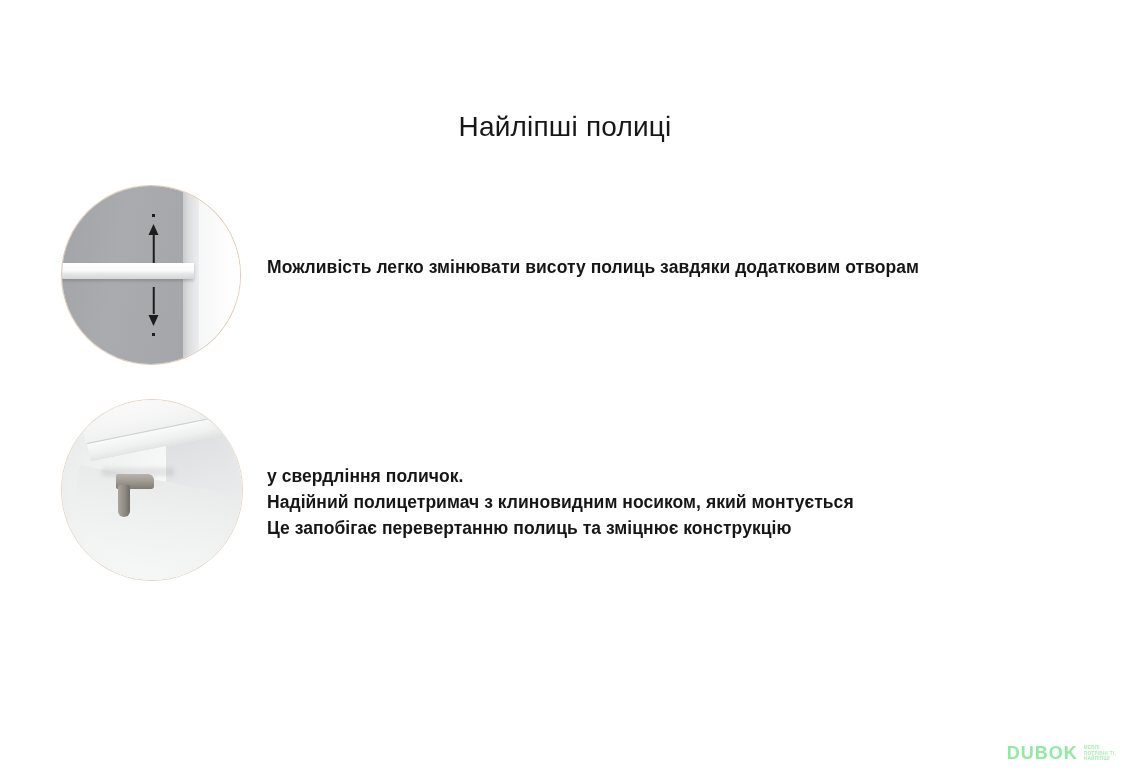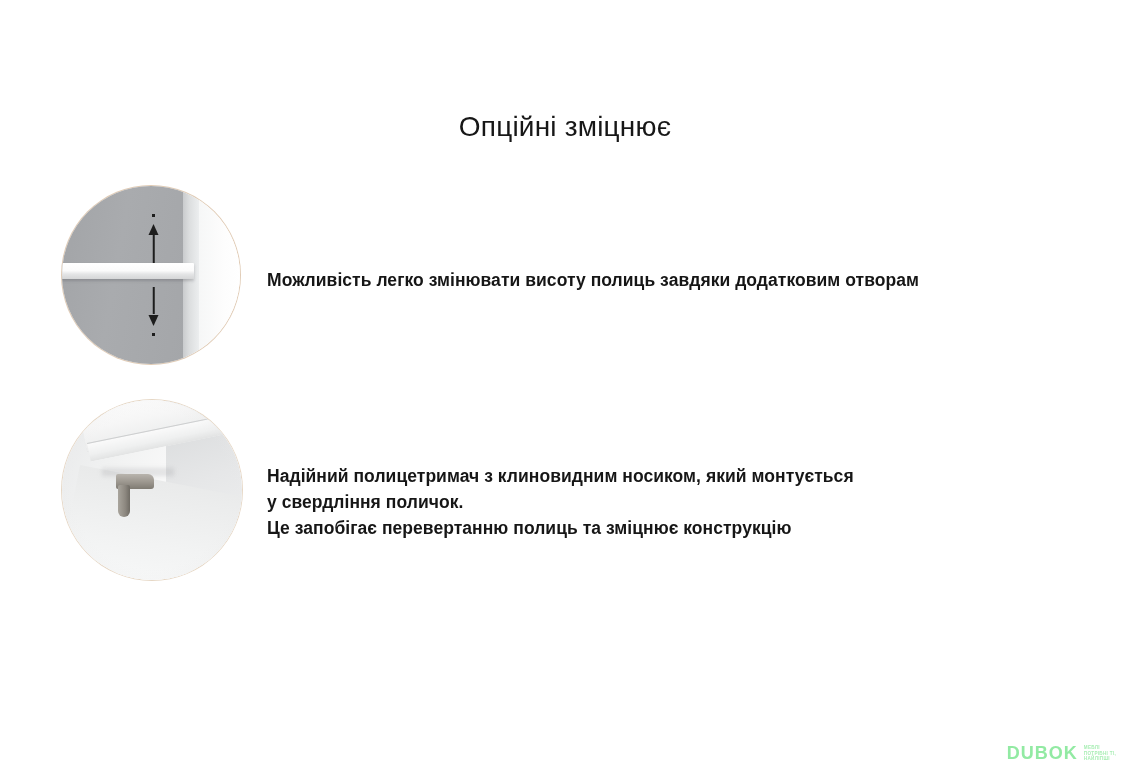--- a/index.html
+++ b/index.html
@@ -243,21 +243,21 @@
     position: absolute;
     font-size: 17.5px;
     font-weight: 600;
     line-height: 26px;
     color: #161616;
     letter-spacing: 0.05px;
     white-space: nowrap;
   }
   .caption.cap-1 {
     left: 267px;
-    top: 81px;
+    top: 68px;
   }
   .caption.cap-2 {
     left: 267px;
     top: 63px;
   }
   .caption .line { display: block; }
 
   
   .brand {
     position: absolute;
@@ -285,21 +285,21 @@
     letter-spacing: 0.3px;
     text-transform: uppercase;
     padding-top: 1px;
   }
 </style>
 </head>
 <body>
 
 <div class="slide">
 
-  <div class="page-title">Опційні зміцнює</div>
+  <div class="page-title">Найліпші полиці</div>
 
   <div class="feature-row row-1">
 
     <div class="photo-circle circle-1">
       <div class="photo-inner">
         <div class="cab-back"></div>
         <div class="cab-edge"></div>
         <div class="cab-side"></div>
         <div class="shelf-1"></div>
         <div class="arrow-stack">
@@ -331,22 +331,22 @@
         <div class="p2-shadow"></div>
         <div class="p2-pin">
           <span class="p2-pin-arm"></span>
           <span class="p2-pin-leg"></span>
         </div>
         <div class="p2-vignette"></div>
       </div>
     </div>
 
     <div class="caption cap-2">
+      <span class="line">у свердління поличок.</span>
       <span class="line">Надійний полицетримач з клиновидним носиком, який монтується</span>
-      <span class="line">у свердління поличок.</span>
       <span class="line">Це запобігає перевертанню полиць та зміцнює конструкцію</span>
     </div>
 
   </div>
 
   <div class="brand">
     <span class="brand-name">DUBOK</span>
     <span class="brand-tagline">
       <span>Меблі</span>
       <span>Потрібні ті,</span>

